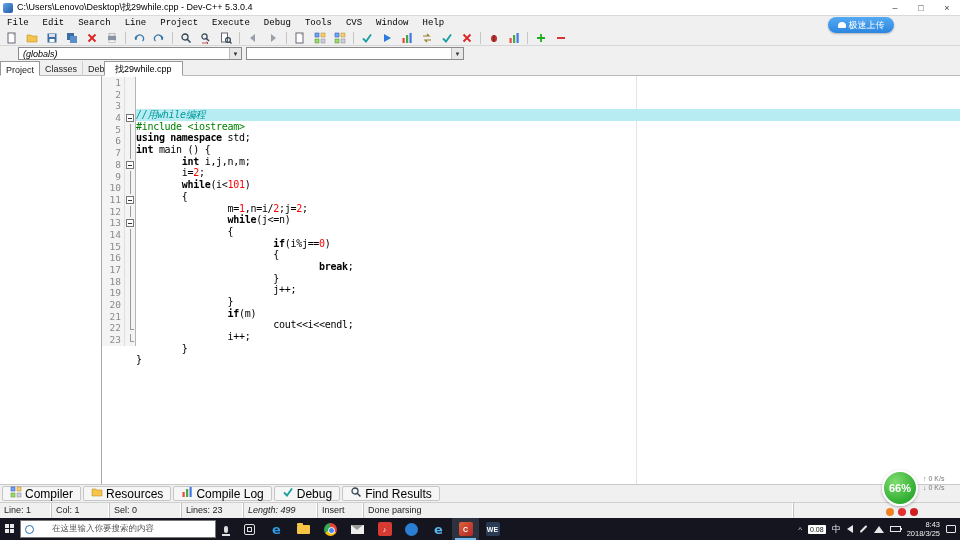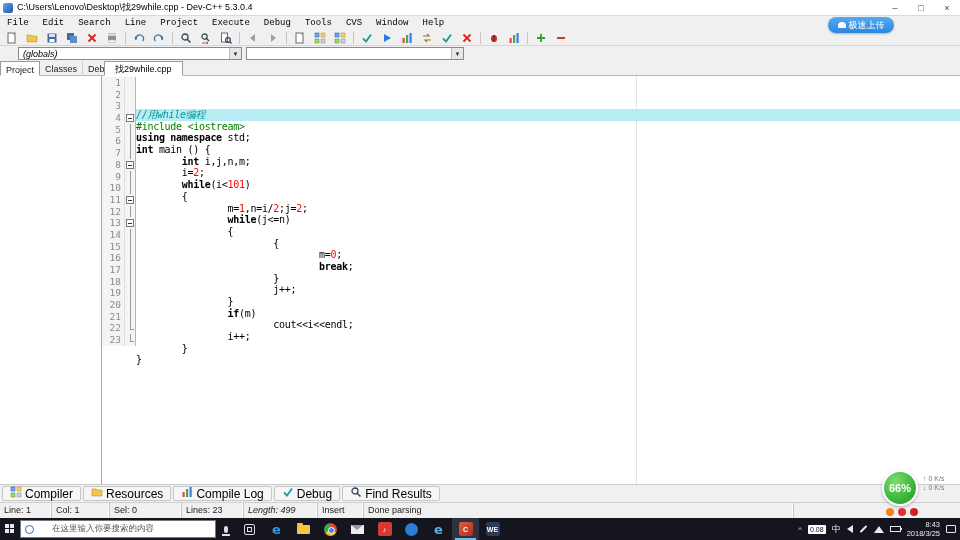--- a/index.html
+++ b/index.html
@@ -412,22 +412,22 @@
         <div class="code-line"><span class="tk-pp">#include &lt;iostream&gt;</span></div>
         <div class="code-line"><span class="tk-kw">using</span><span class="tk-pl"> </span><span class="tk-kw">namespace</span><span class="tk-pl"> std;</span></div>
         <div class="code-line"><span class="tk-kw">int</span><span class="tk-pl"> main () {</span></div>
         <div class="code-line"><span class="tk-pl">        </span><span class="tk-kw">int</span><span class="tk-pl"> i,j,n,m;</span></div>
         <div class="code-line"><span class="tk-pl">        i=</span><span class="tk-num">2</span><span class="tk-pl">;</span></div>
         <div class="code-line"><span class="tk-pl">        </span><span class="tk-kw">while</span><span class="tk-pl">(i&lt;</span><span class="tk-num">101</span><span class="tk-pl">)</span></div>
         <div class="code-line"><span class="tk-pl">        {</span></div>
         <div class="code-line"><span class="tk-pl">                m=</span><span class="tk-num">1</span><span class="tk-pl">,n=i/</span><span class="tk-num">2</span><span class="tk-pl">;j=</span><span class="tk-num">2</span><span class="tk-pl">;</span></div>
         <div class="code-line"><span class="tk-pl">                </span><span class="tk-kw">while</span><span class="tk-pl">(j&lt;=n)</span></div>
         <div class="code-line"><span class="tk-pl">                {</span></div>
+        <div class="code-line"><span class="tk-pl">                        </span><span class="tk-kw">if</span><span class="tk-pl">(i%j==</span><span class="tk-num">0</span><span class="tk-pl">)</span></div>
         <div class="code-line"><span class="tk-pl">                        {</span></div>
-        <div class="code-line"><span class="tk-pl">                                m=</span><span class="tk-num">0</span><span class="tk-pl">;</span></div>
         <div class="code-line"><span class="tk-pl">                                </span><span class="tk-kw">break</span><span class="tk-pl">;</span></div>
         <div class="code-line"><span class="tk-pl">                        }</span></div>
         <div class="code-line"><span class="tk-pl">                        j++;</span></div>
         <div class="code-line"><span class="tk-pl">                }</span></div>
         <div class="code-line"><span class="tk-pl">                </span><span class="tk-kw">if</span><span class="tk-pl">(m)</span></div>
         <div class="code-line"><span class="tk-pl">                        cout&lt;&lt;i&lt;&lt;endl;</span></div>
         <div class="code-line"><span class="tk-pl">                i++;</span></div>
         <div class="code-line"><span class="tk-pl">        }</span></div>
         <div class="code-line"><span class="tk-pl">}</span></div>
       </div>

